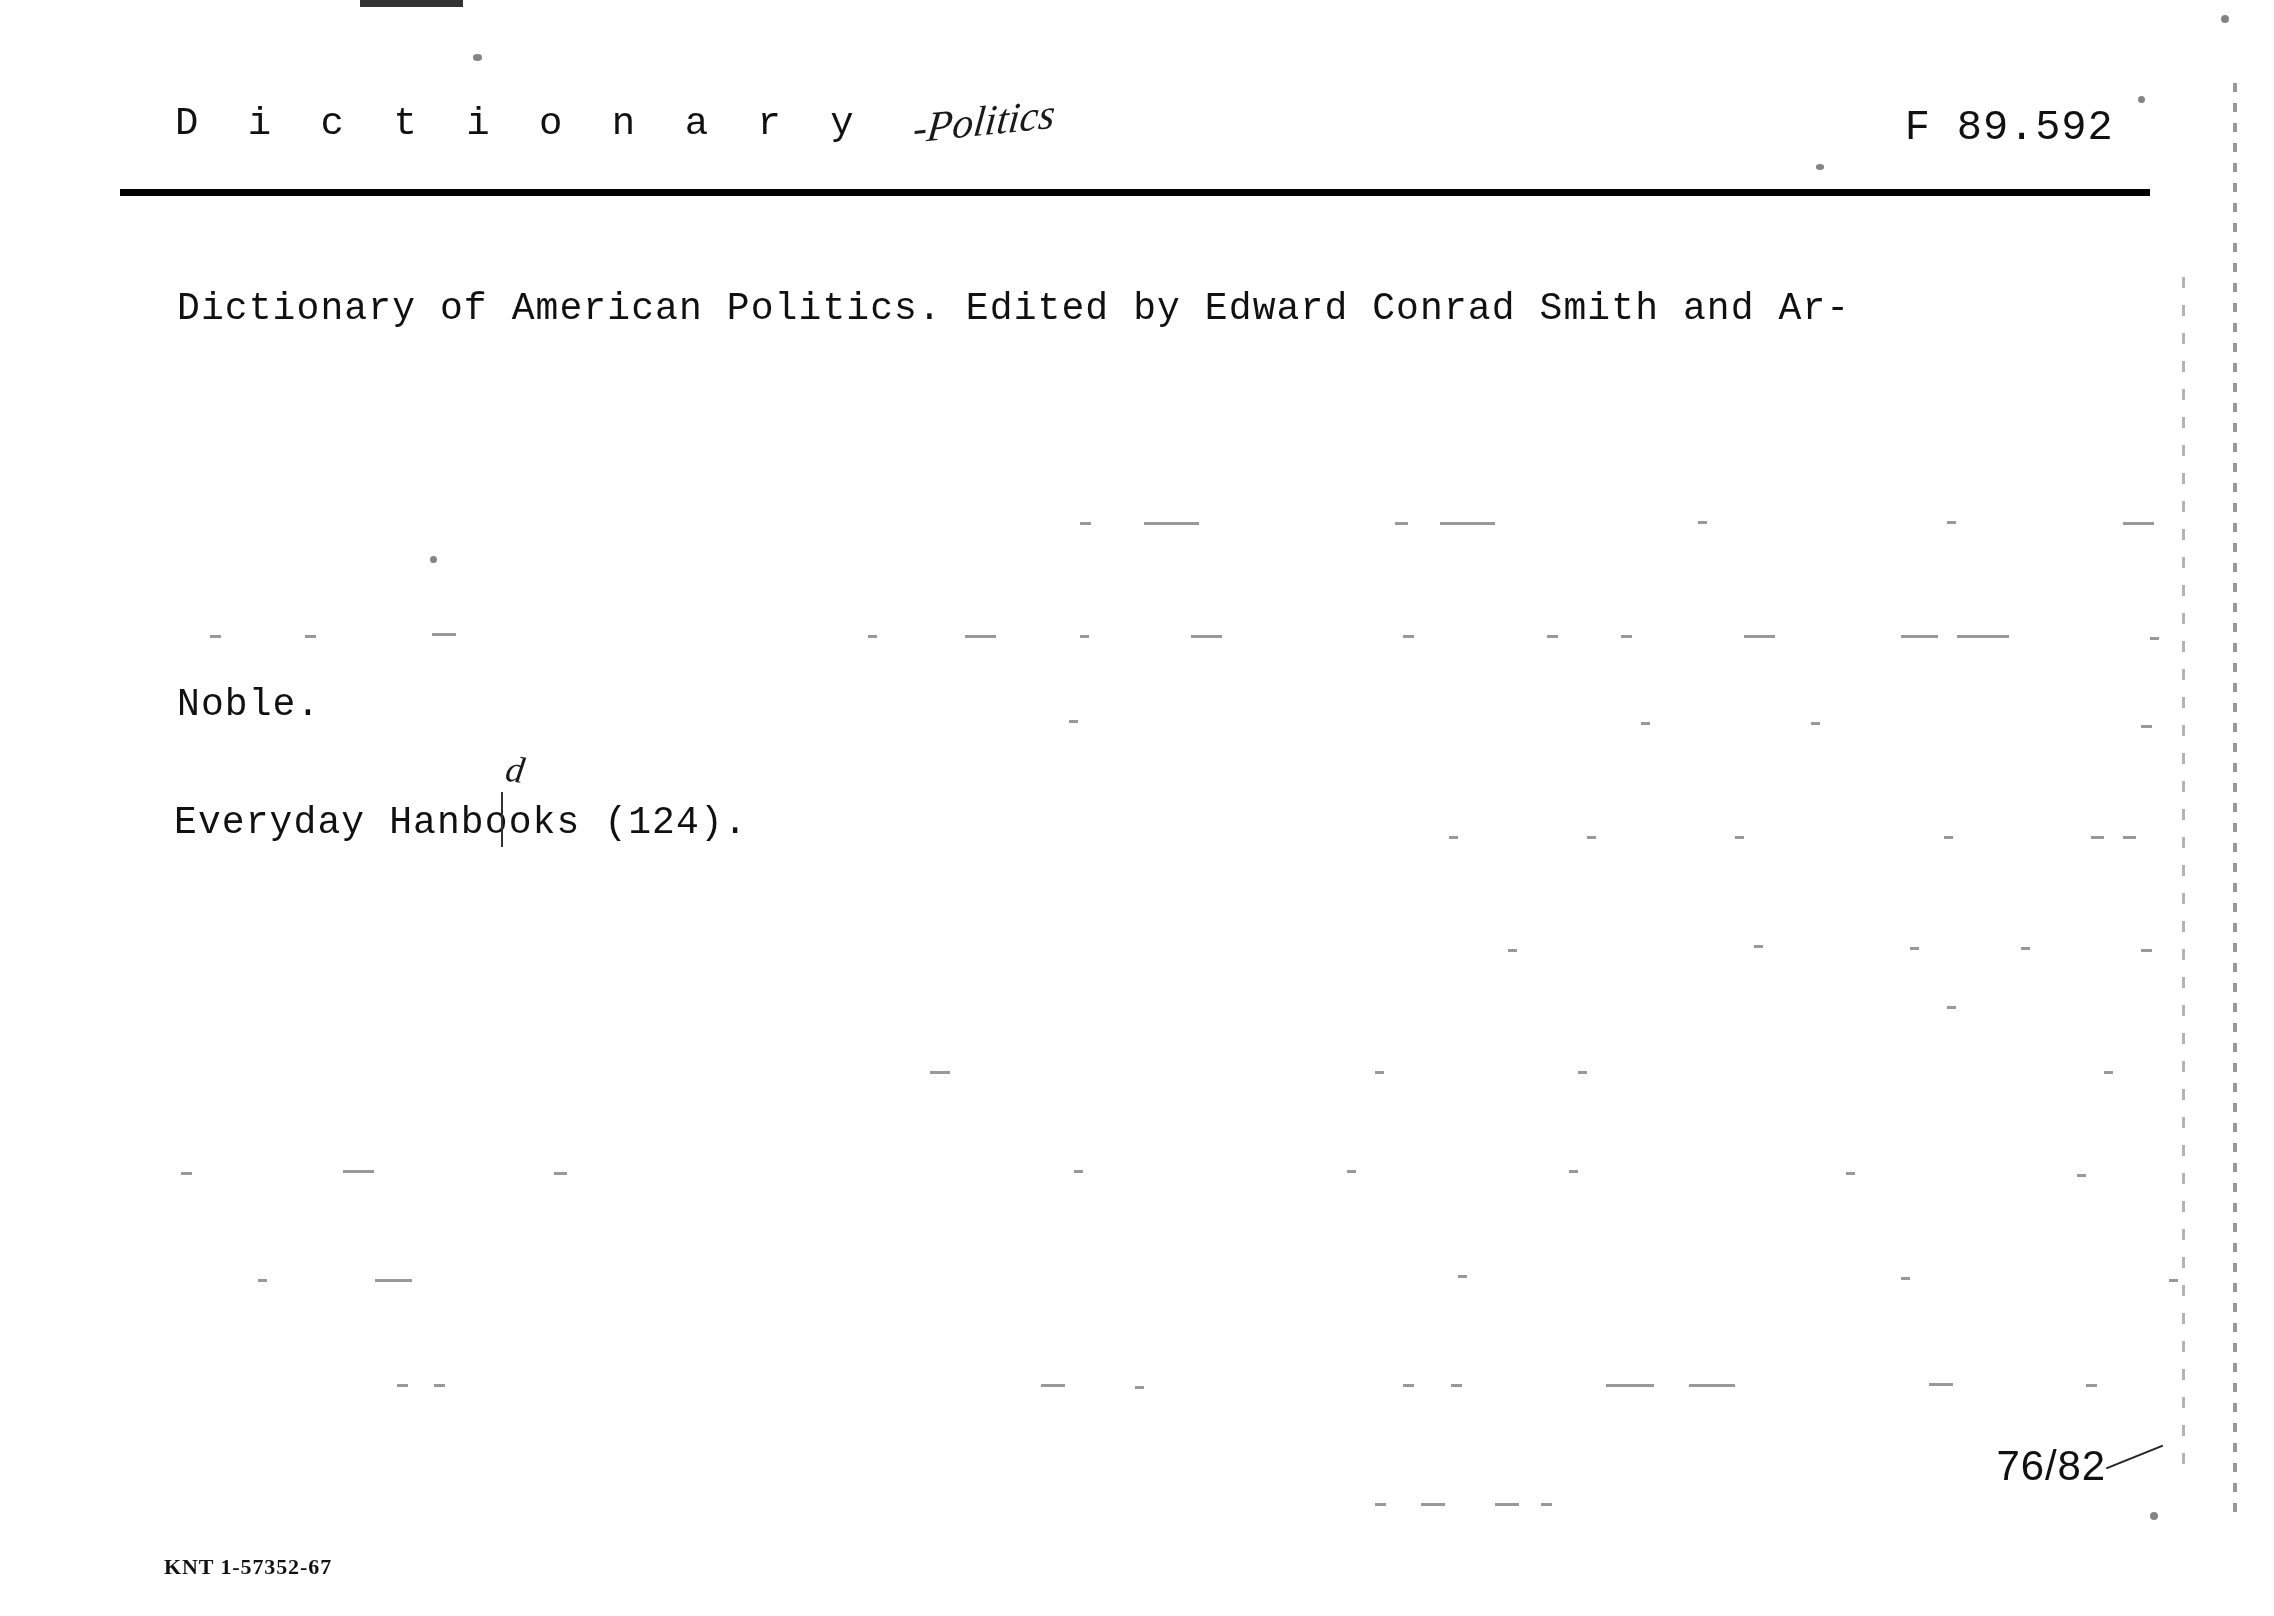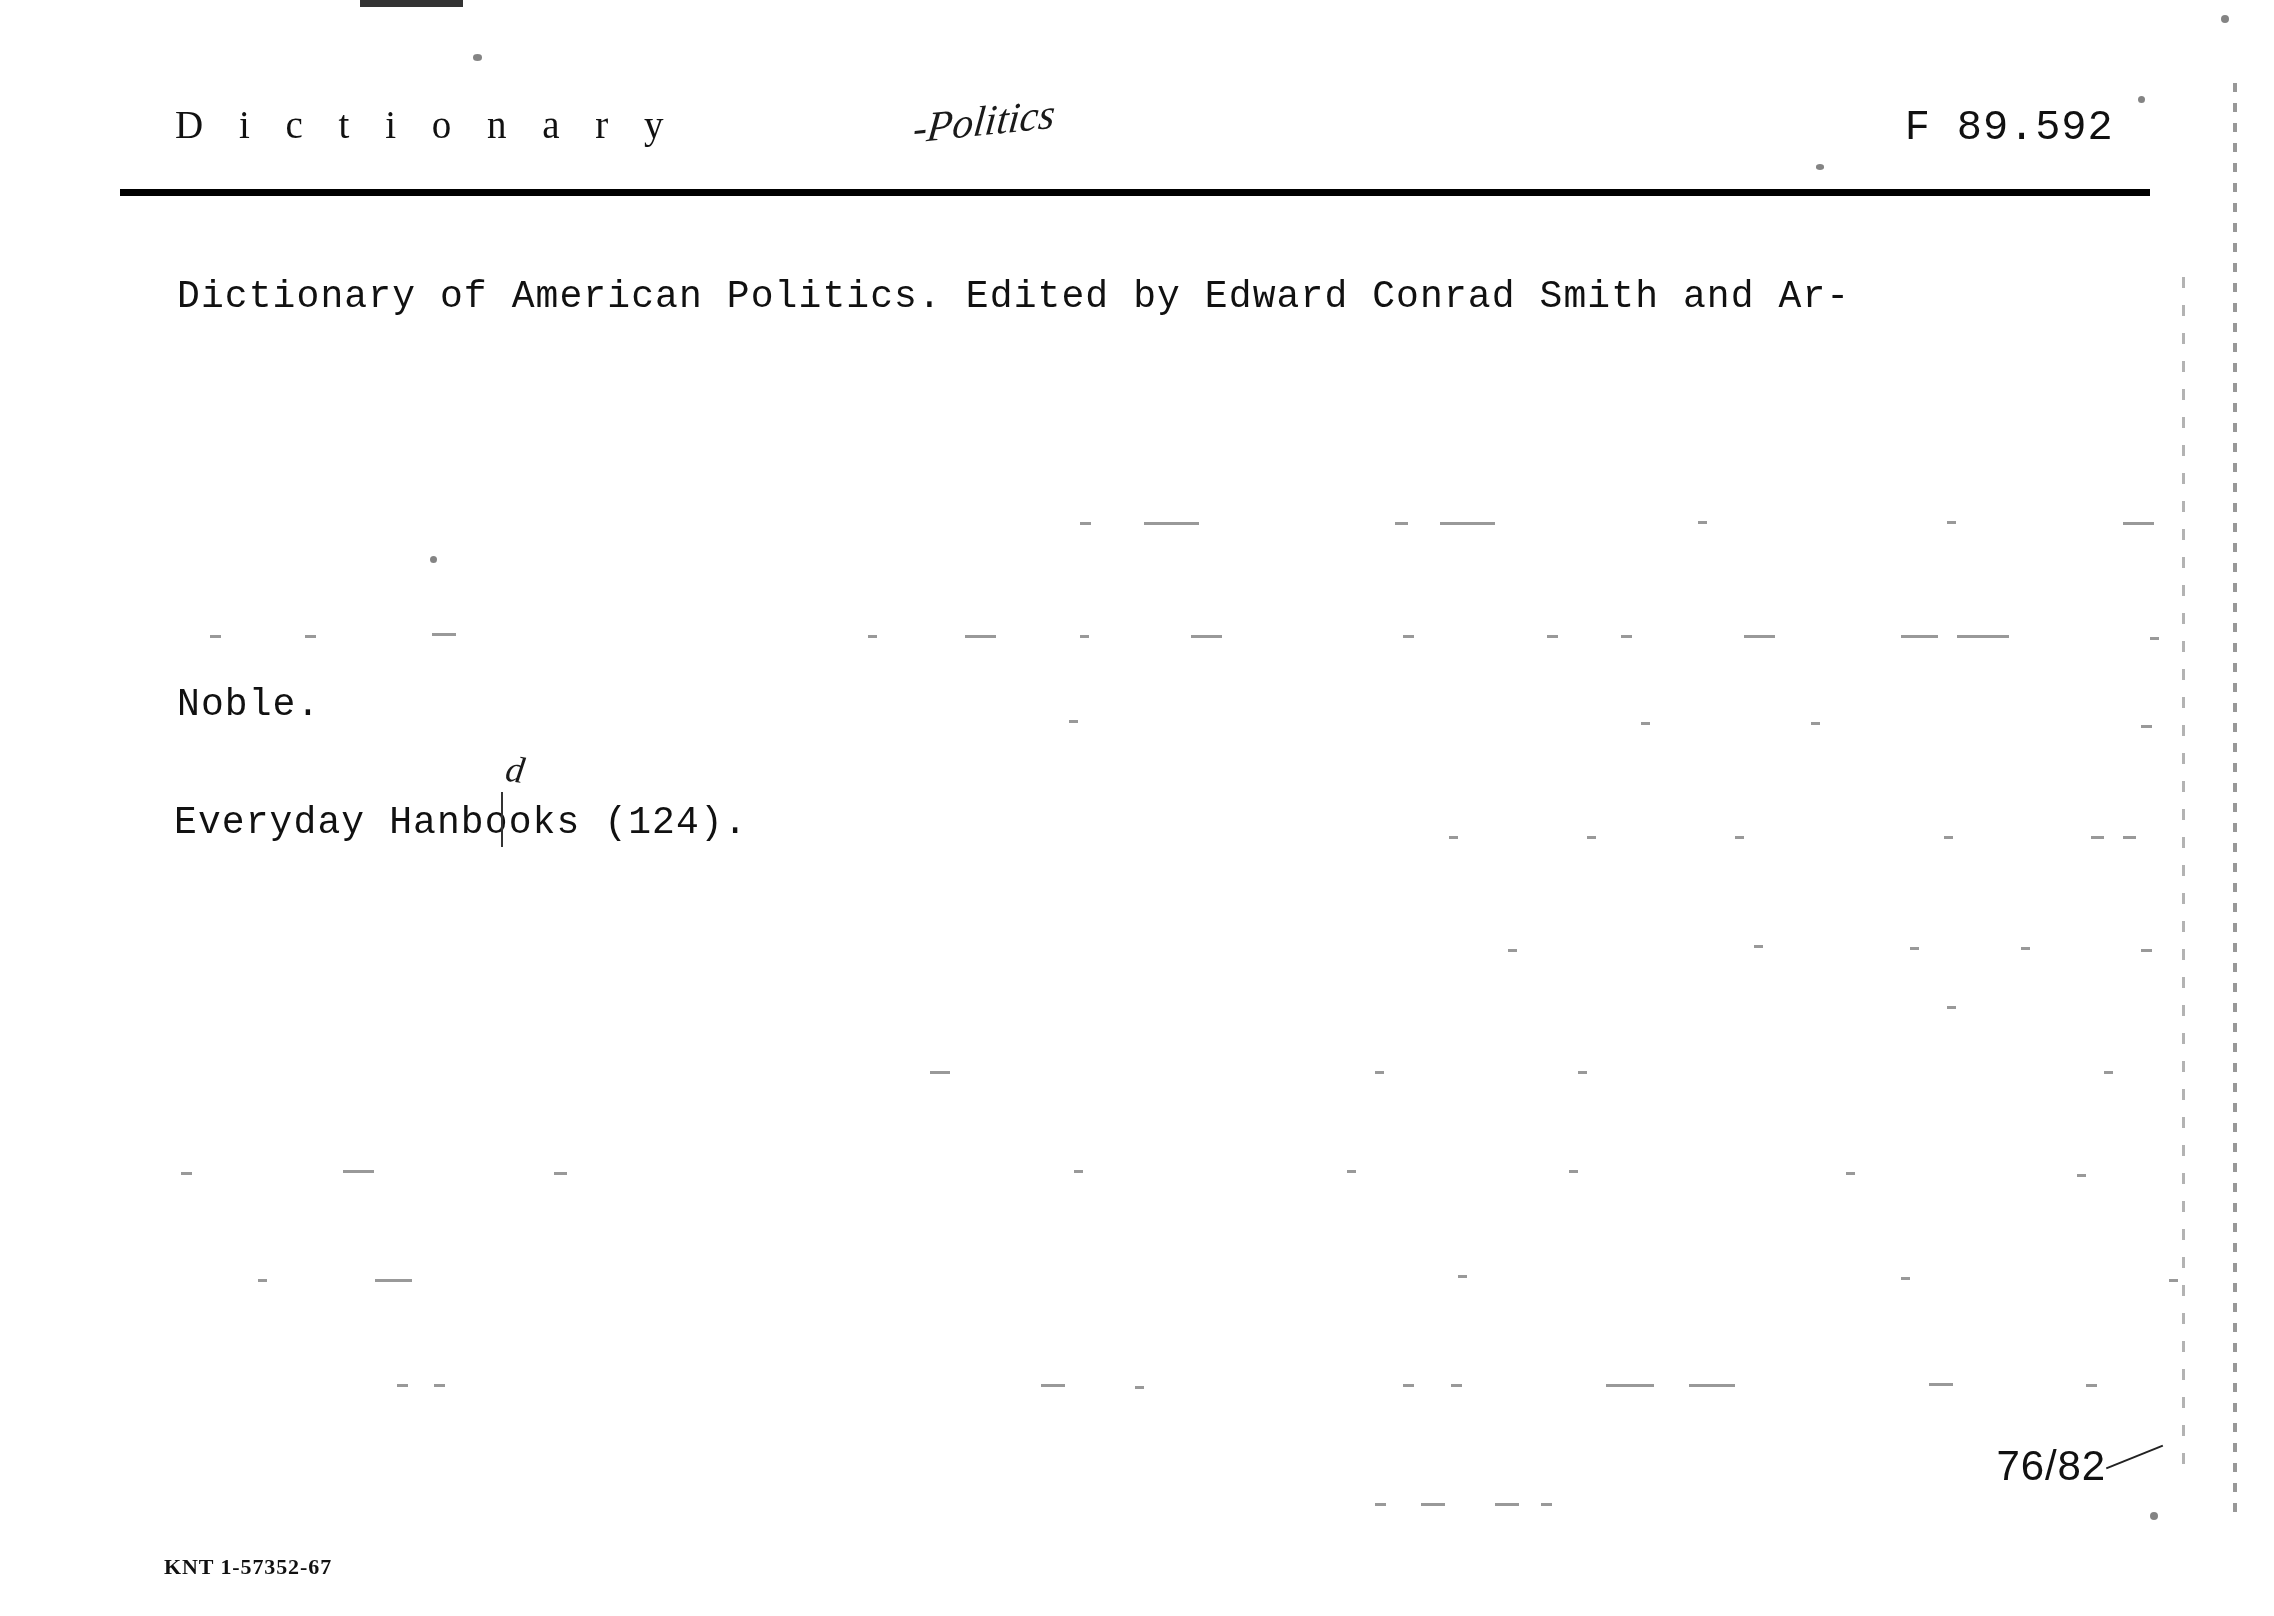--- a/index.html
+++ b/index.html
@@ -32,21 +32,20 @@
     width: 1957px;
     height: 83px;
   }
   .header-title {
     position: absolute;
     left: 0;
     top: 0;
     font-size: 39px;
     letter-spacing: 13px;
     white-space: nowrap;
-    font-family: Liberation Serif, serif;
   }
   .header-annotation {
     position: absolute;
     left: 738px;
     top: -5.5px;
     font-family: "Liberation Serif", serif;
     font-size: 42px;
     font-style: italic;
     transform: rotate(-6deg) skewX(-12deg);
     white-space: nowrap;
@@ -66,21 +65,21 @@
     top: 189px;
     width: 2030px;
     height: 6.5px;
     background: #000000;
   }
 
   
   .body-block {
     position: absolute;
     left: 177px;
-    top: 238px;
+    top: 250px;
     width: 2012px;
   }
   .body-line {
     font-size: 38px;
     letter-spacing: 1.1px;
     line-height: 118px;
     white-space: nowrap;
   }
   .sup {
     font-size: 24px;

